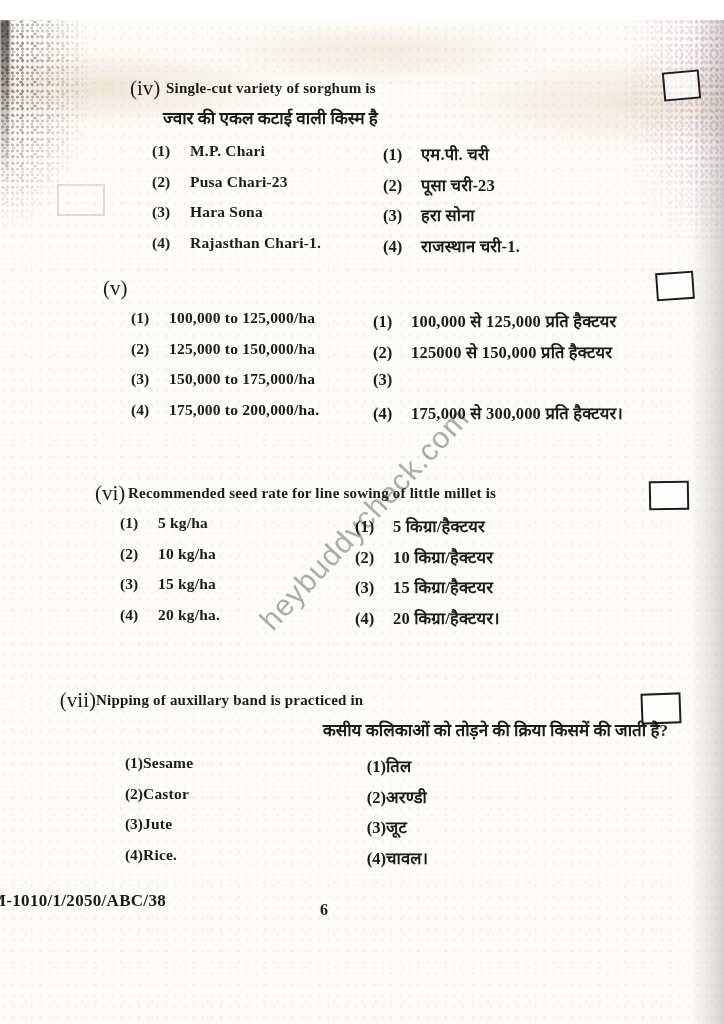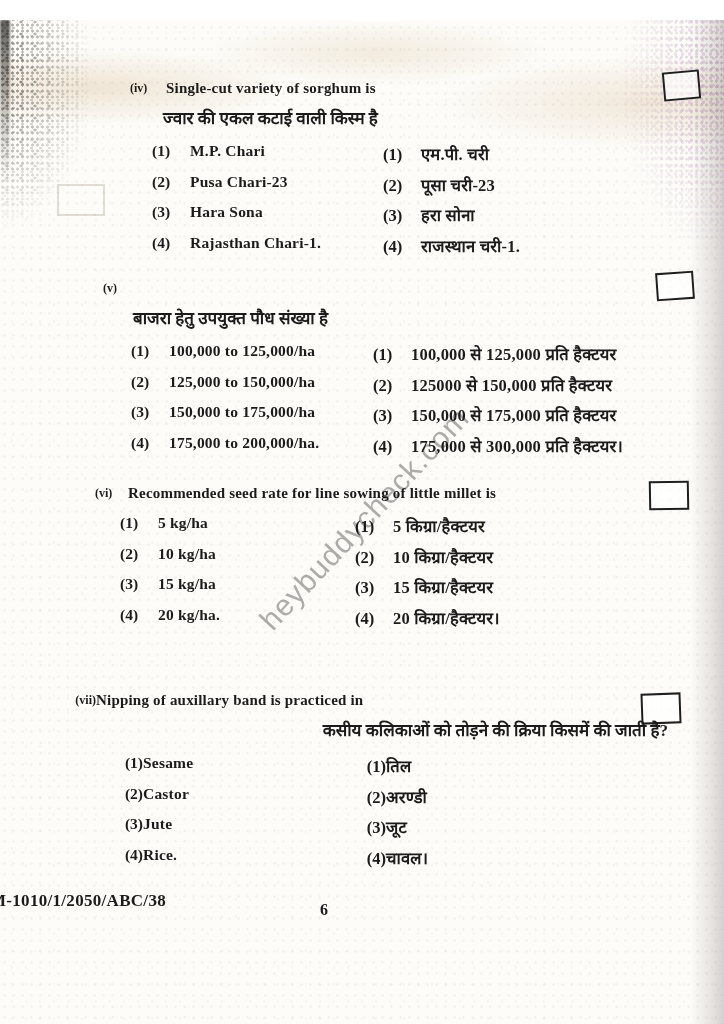--- a/index.html
+++ b/index.html
@@ -63,21 +63,21 @@
   .watermark {
     position:absolute; left:212px; top:502px; width:305px; text-align:center;
     transform:rotate(-47deg);
     font-family:"Liberation Sans","DejaVu Sans",sans-serif;
     font-size:30px; letter-spacing:1px; color:rgba(106,106,106,0.55);
     pointer-events:none; white-space:nowrap;
   }
   
   .question { position:absolute; width:620px; }
   .q-head { display:flex; line-height:24px; }
-  .q-num { font-weight:700; font-size:12px; flex:0 0 auto; }
+  .q-num { font-weight:400; font-size:21px; flex:0 0 auto; }
   .q-en-text { font-weight:600; font-size:15px; letter-spacing:0.2px; }
   .q-hindi { margin-top:5px; line-height:28px; font-size:17px; font-weight:600; }
   .opts { position:relative; margin-top:9px; }
   .opt-col { position:absolute; top:0; }
   .opt-row { display:flex; align-items:baseline; height:30.5px; white-space:nowrap; }
   .opt-num { width:38px; flex:0 0 auto; font-weight:600; font-size:15.5px; }
   .opt-text { font-weight:600; font-size:15.5px; letter-spacing:0.2px; }
   .hi .opt-num, .hi .opt-text { font-size:16.5px; }
   
   .cbox { position:absolute; border:2.5px solid #1f1f1f; background:rgba(255,255,255,0.65); }
@@ -156,21 +156,20 @@
           <span class="opt-text">राजस्थान चरी-1.</span>
         </div>
       </div>
     </div>
   </section>
 
   <section class="question" style="top:276px;left:103px;">
     <div class="q-head">
       <span class="q-num" style="min-width:33px;">(v)</span>
     </div>
-    <div class="q-hindi" style="margin-left:30px;">बाजरा हेतु उपयुक्त पौध संख्या है</div>
     <div class="opts">
       <div class="opt-col en" style="left:28px;">
         <div class="opt-row">
           <span class="opt-num">(1)</span>
           <span class="opt-text">100,000 to 125,000/ha</span>
         </div>
         <div class="opt-row">
           <span class="opt-num">(2)</span>
           <span class="opt-text">125,000 to 150,000/ha</span>
         </div>
@@ -187,21 +186,20 @@
         <div class="opt-row">
           <span class="opt-num">(1)</span>
           <span class="opt-text">100,000 से 125,000 प्रति हैक्टयर</span>
         </div>
         <div class="opt-row">
           <span class="opt-num">(2)</span>
           <span class="opt-text">125000 से 150,000 प्रति हैक्टयर</span>
         </div>
         <div class="opt-row">
           <span class="opt-num">(3)</span>
-          <span class="opt-text">150,000 से 175,000 प्रति हैक्टयर</span>
         </div>
         <div class="opt-row">
           <span class="opt-num">(4)</span>
           <span class="opt-text">175,000 से 300,000 प्रति हैक्टयर।</span>
         </div>
       </div>
     </div>
   </section>
 
   <section class="question" style="top:481px;left:95px;">

